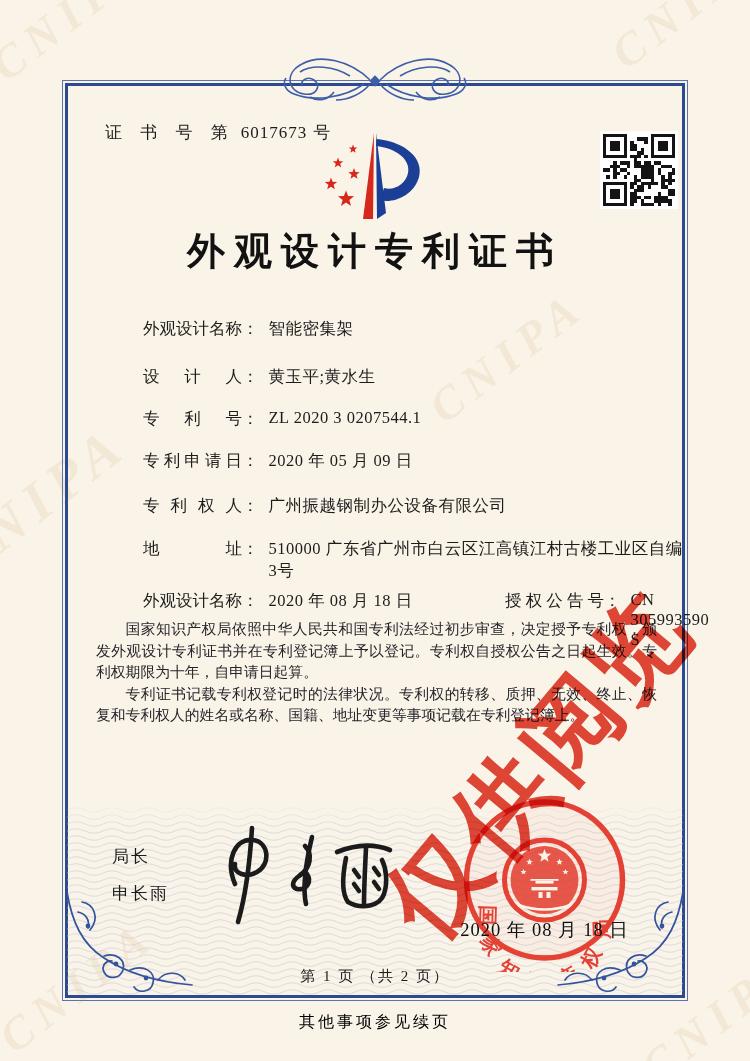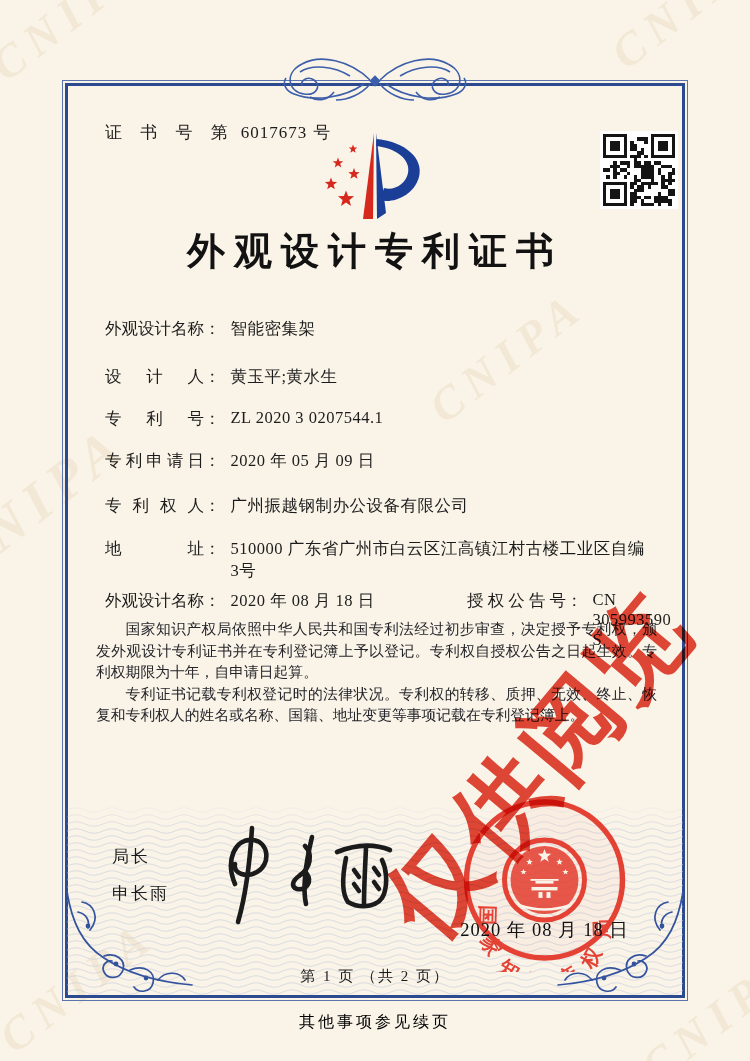--- a/index.html
+++ b/index.html
@@ -23,21 +23,21 @@
   
   .certnum{position:absolute;left:105px;top:121px;font-size:17px;z-index:3;}
   .certnum .lab{letter-spacing:7px;}
   .certnum .num{letter-spacing:1px;margin-left:6px;}
   .certnum .suf{margin-left:6px;}
   .title{
     position:absolute;left:0;right:0;top:226px;text-align:center;font-size:38px;
     font-weight:700;letter-spacing:9px;color:#121212;z-index:3;
   }
   .frow{position:absolute;left:105px;font-size:16.5px;z-index:3;display:flex;align-items:flex-start;}
-  .f-label{display:inline-block;width:99px;text-align:justify;text-align-last:justify;text-justify:inter-character;flex:none;}
+  .f-label{display:inline-block;width:99px;text-align:justify;text-align-last:justify;text-justify:inter-character;flex:none;margin-left:38px;}
   .f-colon{flex:none;}
   .f-value{margin-left:10px;letter-spacing:0.5px;}
   .f-value.addr{display:inline-block;width:420px;line-height:22px;}
   .grant-right{position:absolute;left:362px;top:0;display:flex;}
   .bodytext{
     position:absolute;left:96px;top:619px;width:561px;z-index:3;
     font-size:14.8px;line-height:21.5px;text-align:justify;color:#24242a;
   }
   .bodytext p{margin:0;text-indent:2em;}
   .signer{position:absolute;left:112px;z-index:3;font-size:17px;letter-spacing:2px;}

